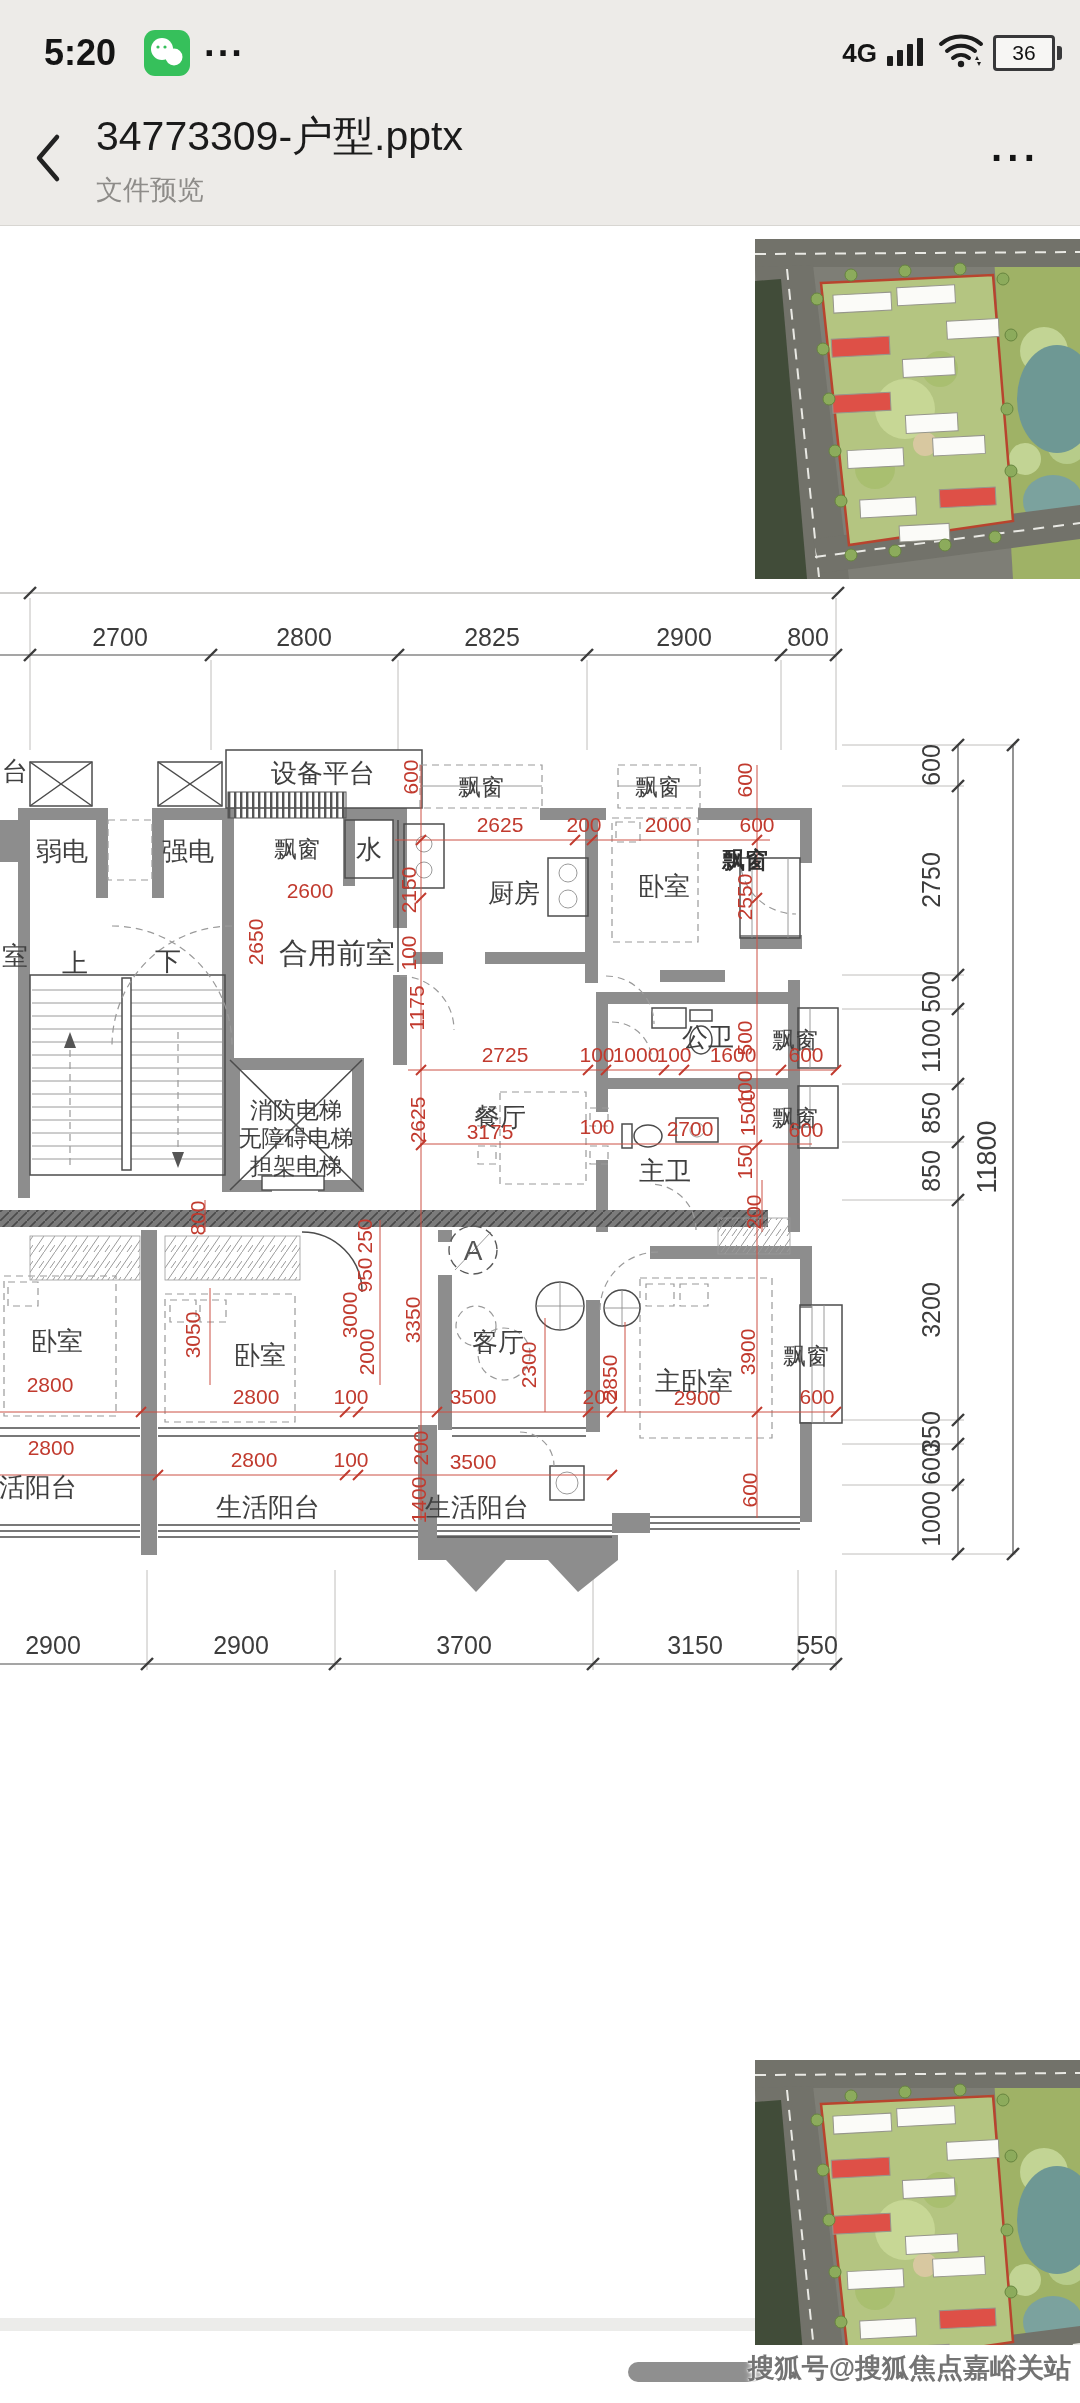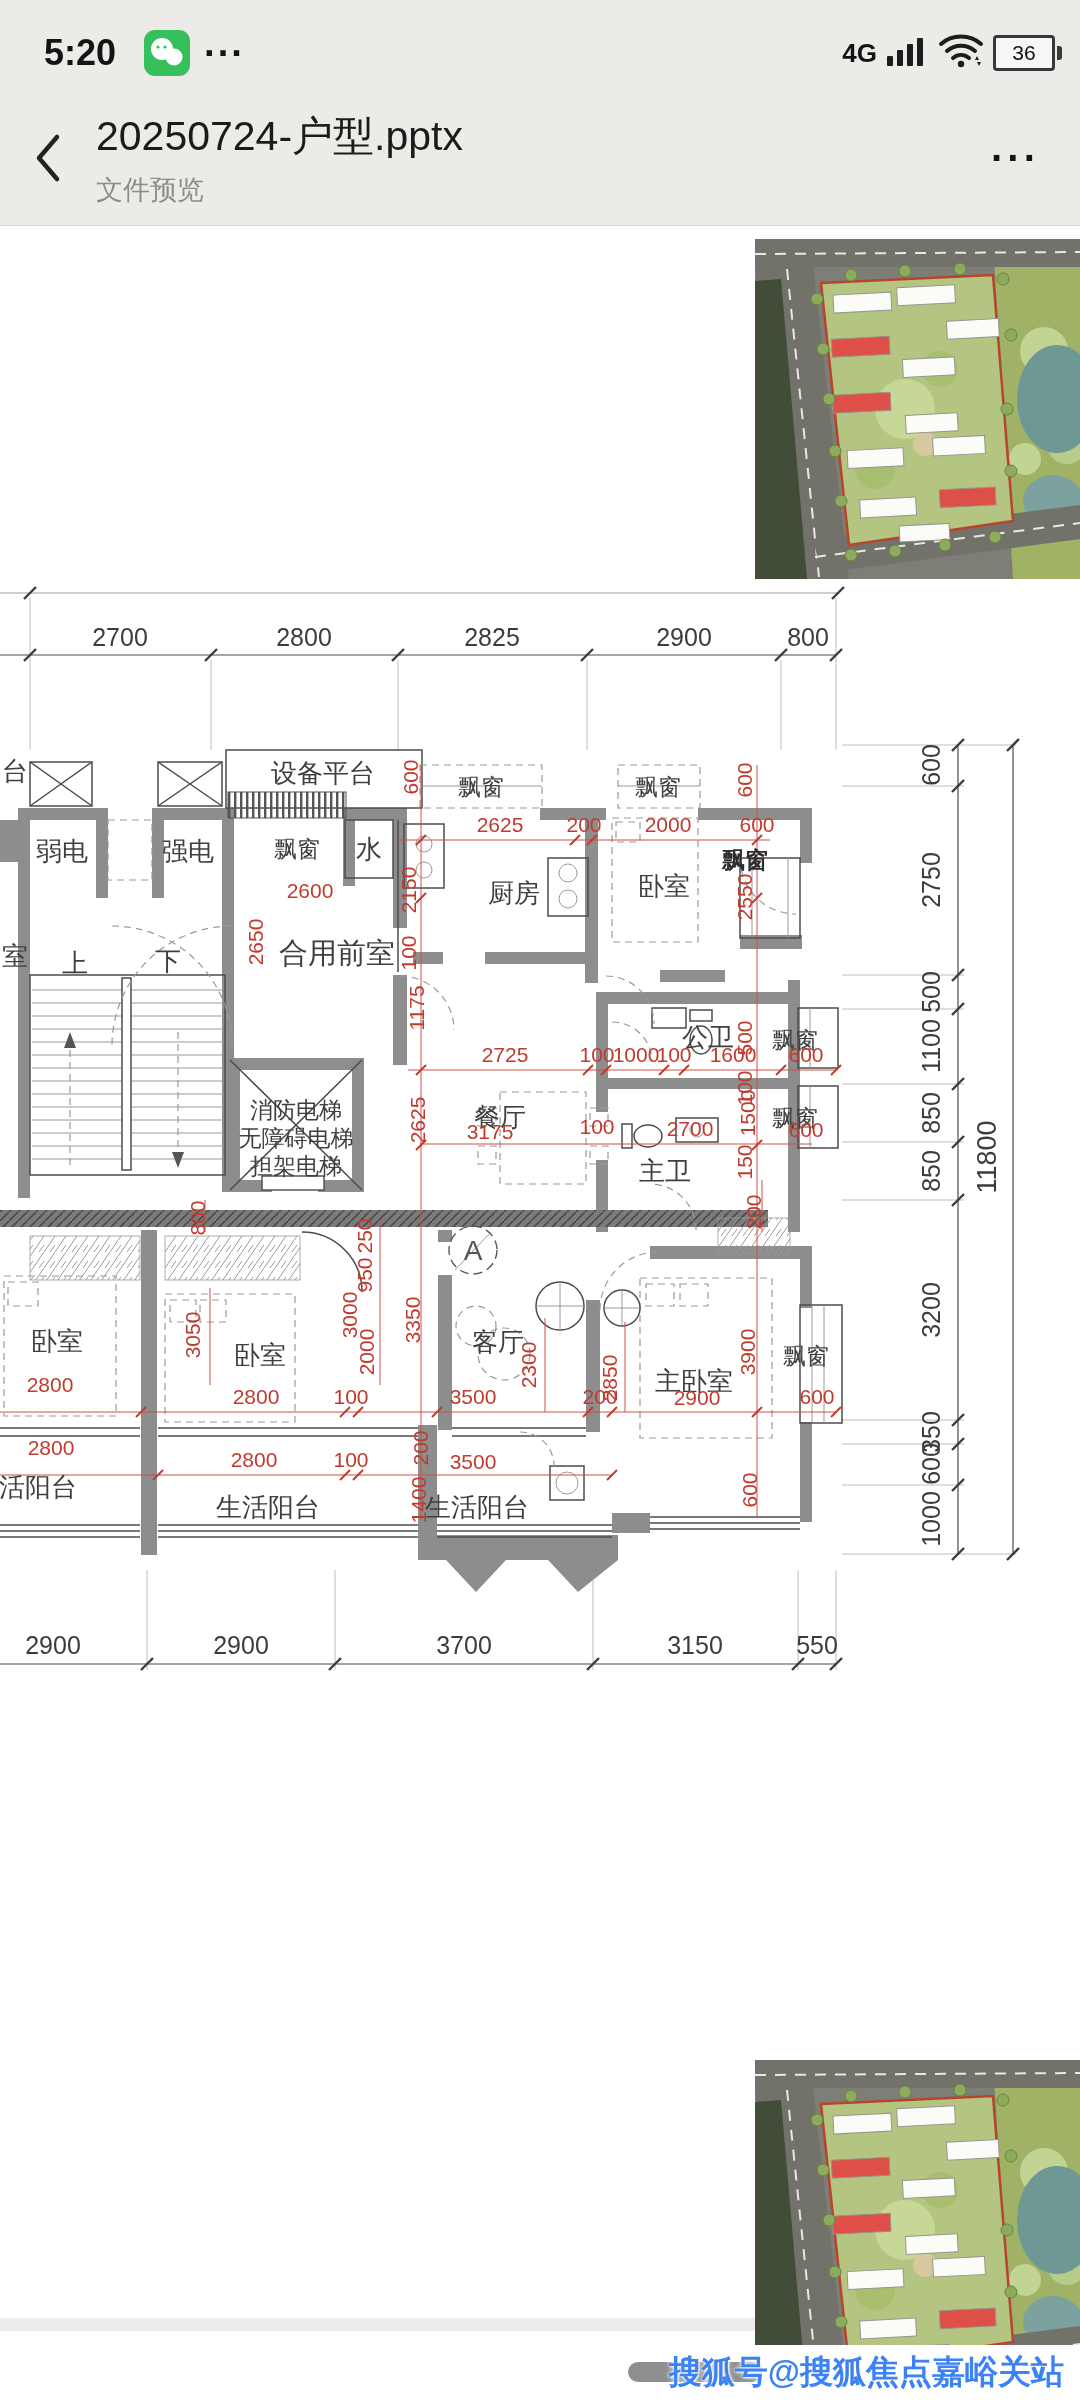--- a/index.html
+++ b/index.html
@@ -24,21 +24,21 @@
   .titles{margin-left:30px;min-width:0}
   .file-title{font-size:41px;color:#1b1b1b;white-space:nowrap}
   .subtitle{font-size:27px;color:#8e8c89;margin-top:8px}
   .menu{margin-left:auto;font-size:40px;color:#141414;font-weight:700;letter-spacing:3px;line-height:20px;cursor:pointer}
   .content{position:absolute;top:227px;left:0;width:1080px;height:2176px;background:#ffffff}
   .plan{position:absolute;left:0;top:420px;width:1080px;height:1300px}
   .site-top{position:absolute;left:755px;top:238px;width:325px;height:342px}
   .site-bottom{position:absolute;left:755px;top:2060px;width:325px;height:285px}
   .slide-edge{position:absolute;left:0;top:2318px;width:755px;height:13px;background:#ececea}
   .scrollpill{position:absolute;left:628px;top:2362px;width:134px;height:20px;border-radius:10px;background:#8f8f8f}
-  .watermark{position:absolute;right:16px;top:2350px;font-size:33px;font-weight:700;color:#3b82f6;
+  .watermark{position:absolute;right:9px;top:2350px;font-size:27px;font-weight:700;color:#737373;
              text-shadow:0 0 5px #fff,0 0 2px #fff,1px 1px 2px #fff;white-space:nowrap}
   
   text{font-family:"Liberation Sans",sans-serif}
   .dim{font-size:25px;fill:#3c3c3c;text-anchor:middle}
   .rd{font-size:21px;fill:#c13a2e;text-anchor:middle}
   .rm{font-size:26px;fill:#3f3f3f;text-anchor:middle}
   .rms{font-size:23px;fill:#3f3f3f;text-anchor:middle}
   .wl{stroke:#4c4c4c;stroke-width:1.5;fill:none}
   .thin{stroke:#8f8f8f;stroke-width:0.9;fill:none}
   .dsh{stroke:#9a9a9a;stroke-width:1.2;fill:none;stroke-dasharray:7 5}
@@ -92,21 +92,21 @@
   </span>
 </div>
 
 <div class="header">
   <span class="back">
     <svg width="36" height="58" viewBox="0 0 36 58" fill="none">
         <polyline points="27,8 9,29 27,50" stroke="#222" stroke-width="4.5" stroke-linecap="round" stroke-linejoin="round"></polyline>
       </svg>
   </span>
   <span class="titles">
-    <div class="file-title">20250724-户型.pptx</div>
+    <div class="file-title">34773309-户型.pptx</div>
     <div class="subtitle">文件预览</div>
   </span>
   <span class="menu">···</span>
 </div>
 
 <div class="content"></div>
 
 <svg class="plan" viewBox="0 0 1080 1300">
   <defs>
     <pattern id="hatch" width="9" height="9" patternUnits="userSpaceOnUse">

